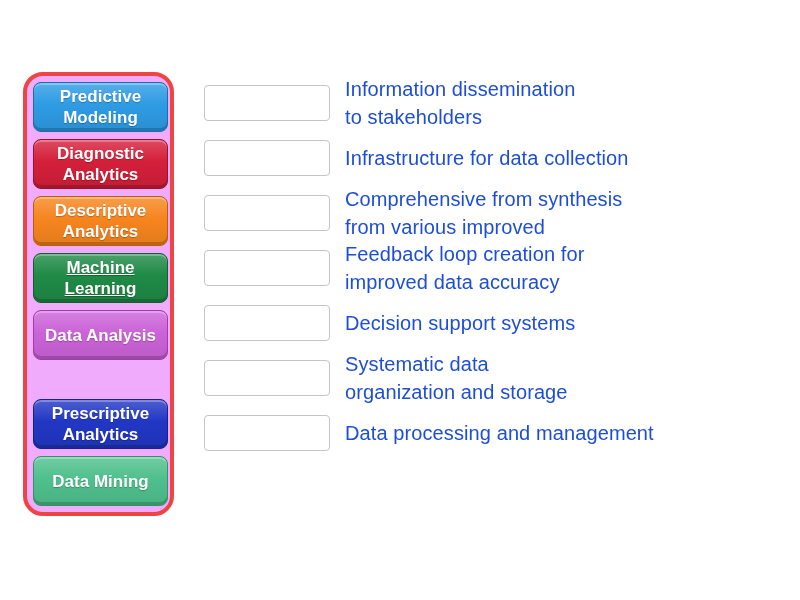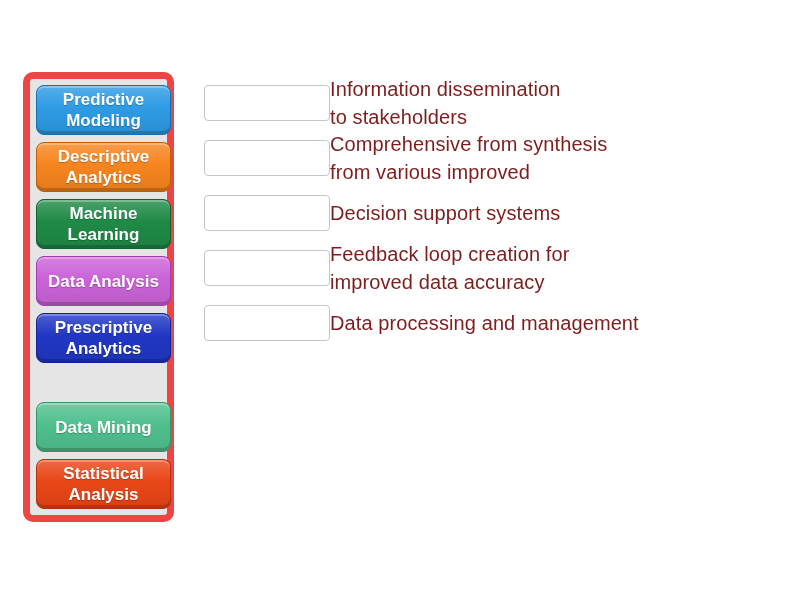--- a/index.html
+++ b/index.html
@@ -10,23 +10,23 @@
     overflow: hidden;
     position: relative;
   }
   .stage { position: absolute; inset: 0; width: 800px; height: 600px; }
 
   
   .tiles-panel {
     position: absolute;
     left: 23px; top: 72px;
     width: 151px;
-    border: 7px solid #ef4444;
-    border-radius: 10px;
-    background: #e5e5e5;
+    border: 4px solid #ef4444;
+    border-radius: 20px;
+    background: #f0abfc;
     padding: 6px;
     display: flex;
     flex-direction: column;
     gap: 7px;
   }
   .tile {
     width: 135px;
     height: 50px;
     border: 1px solid rgba(0,0,0,0.35);
     border-radius: 8px;
@@ -60,79 +60,94 @@
   }
   .answer-slot {
     width: 126px;
     height: 36px;
     flex: 0 0 auto;
     background: #ffffff;
     border: 1px solid #c5c5c5;
     border-radius: 4px;
   }
   .clue-text {
+    margin-left: 15px;
     font-size: 20px;
     line-height: 28px;
-    color: #7f1d1d;
+    color: #1d4ed8;
     letter-spacing: 0.1px;
   }
   .clue-line { display: block; white-space: nowrap; }
   .clue-line:empty { display: none; }
 </style>
 </head>
 <body>
 
 <div class="stage">
 
   <div class="tiles-panel">
     <div class="tile" style="background: linear-gradient(rgba(255, 255, 255, 0.2), rgba(255, 255, 255, 0) 45%, rgba(0, 0, 0, 0.08)), rgb(46, 155, 228); border-color: rgb(20, 111, 180);">Predictive Modeling</div>
+    <div class="tile" style="background: linear-gradient(rgba(255, 255, 255, 0.2), rgba(255, 255, 255, 0) 45%, rgba(0, 0, 0, 0.08)), rgb(212, 31, 58); border-color: rgb(158, 18, 41);">Diagnostic Analytics</div>
     <div class="tile" style="background: linear-gradient(rgba(255, 255, 255, 0.2), rgba(255, 255, 255, 0) 45%, rgba(0, 0, 0, 0.08)), rgb(246, 133, 31); border-color: rgb(190, 95, 6);">Descriptive Analytics</div>
-    <div class="tile" style="background: linear-gradient(rgba(255, 255, 255, 0.2), rgba(255, 255, 255, 0) 45%, rgba(0, 0, 0, 0.08)), rgb(31, 138, 70); border-color: rgb(18, 95, 47);">Machine Learning</div>
+    <div class="tile" style="background: linear-gradient(rgba(255, 255, 255, 0.2), rgba(255, 255, 255, 0) 45%, rgba(0, 0, 0, 0.08)), rgb(31, 138, 70); border-color: rgb(18, 95, 47); text-decoration: underline;">Machine Learning</div>
     <div class="tile" style="background: linear-gradient(rgba(255, 255, 255, 0.2), rgba(255, 255, 255, 0) 45%, rgba(0, 0, 0, 0.08)), rgb(203, 99, 216); border-color: rgb(164, 57, 179);">Data Analysis</div>
-    <div class="tile" style="background: linear-gradient(rgba(255, 255, 255, 0.2), rgba(255, 255, 255, 0) 45%, rgba(0, 0, 0, 0.08)), rgb(33, 55, 196); border-color: rgb(20, 35, 148);">Prescriptive Analytics</div>
-    <div class="tile" style="background: linear-gradient(rgba(255, 255, 255, 0.2), rgba(255, 255, 255, 0) 45%, rgba(0, 0, 0, 0.08)), rgb(79, 192, 141); border-color: rgb(46, 150, 103); margin-top: 32px;">Data Mining</div>
-    <div class="tile" style="background: linear-gradient(rgba(255, 255, 255, 0.2), rgba(255, 255, 255, 0) 45%, rgba(0, 0, 0, 0.08)), rgb(233, 70, 23); border-color: rgb(176, 48, 12);">Statistical Analysis</div>
+    <div class="tile" style="background: linear-gradient(rgba(255, 255, 255, 0.2), rgba(255, 255, 255, 0) 45%, rgba(0, 0, 0, 0.08)), rgb(33, 55, 196); border-color: rgb(20, 35, 148); margin-top: 32px;">Prescriptive Analytics</div>
+    <div class="tile" style="background: linear-gradient(rgba(255, 255, 255, 0.2), rgba(255, 255, 255, 0) 45%, rgba(0, 0, 0, 0.08)), rgb(79, 192, 141); border-color: rgb(46, 150, 103);">Data Mining</div>
   </div>
 
   <div class="rows">
 
     <div class="match-row">
       <div class="answer-slot"></div>
       <div class="clue-text">
         <span class="clue-line">Information dissemination</span>
         <span class="clue-line">to stakeholders</span>
       </div>
     </div>
 
+    <div class="match-row">
+      <div class="answer-slot"></div>
+      <div class="clue-text">
+        <span class="clue-line">Infrastructure for data collection</span>
+
+      </div>
+    </div>
 
     <div class="match-row">
       <div class="answer-slot"></div>
       <div class="clue-text">
         <span class="clue-line">Comprehensive from synthesis</span>
         <span class="clue-line">from various improved</span>
       </div>
     </div>
 
 
     <div class="match-row">
       <div class="answer-slot"></div>
       <div class="clue-text">
+        <span class="clue-line">Feedback loop creation for</span>
+        <span class="clue-line">improved data accuracy</span>
+      </div>
+    </div>
+
+    <div class="match-row">
+      <div class="answer-slot"></div>
+      <div class="clue-text">
         <span class="clue-line">Decision support systems</span>
 
       </div>
     </div>
 
     <div class="match-row">
       <div class="answer-slot"></div>
       <div class="clue-text">
-        <span class="clue-line">Feedback loop creation for</span>
-        <span class="clue-line">improved data accuracy</span>
+        <span class="clue-line">Systematic data</span>
+        <span class="clue-line">organization and storage</span>
       </div>
     </div>
-
 
     <div class="match-row">
       <div class="answer-slot"></div>
       <div class="clue-text">
         <span class="clue-line">Data processing and management</span>
 
       </div>
     </div>
 
   </div>

